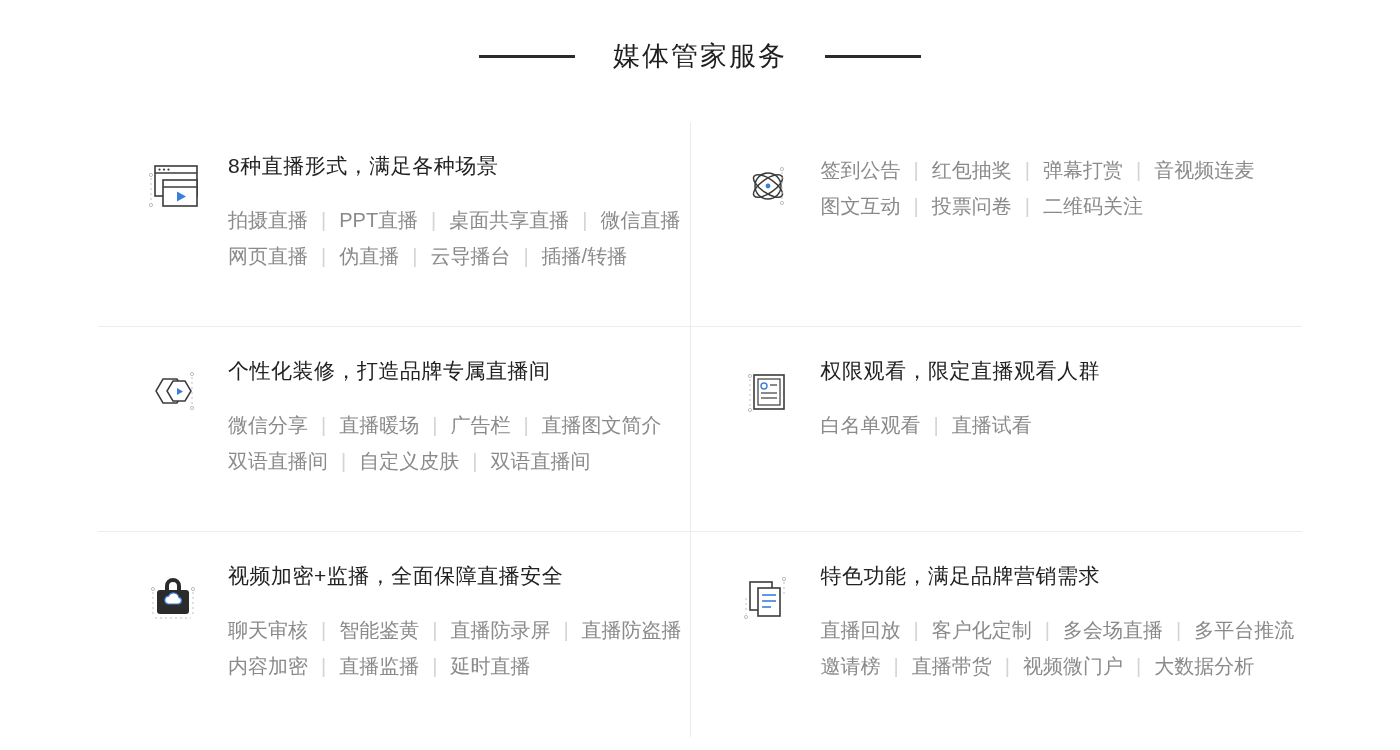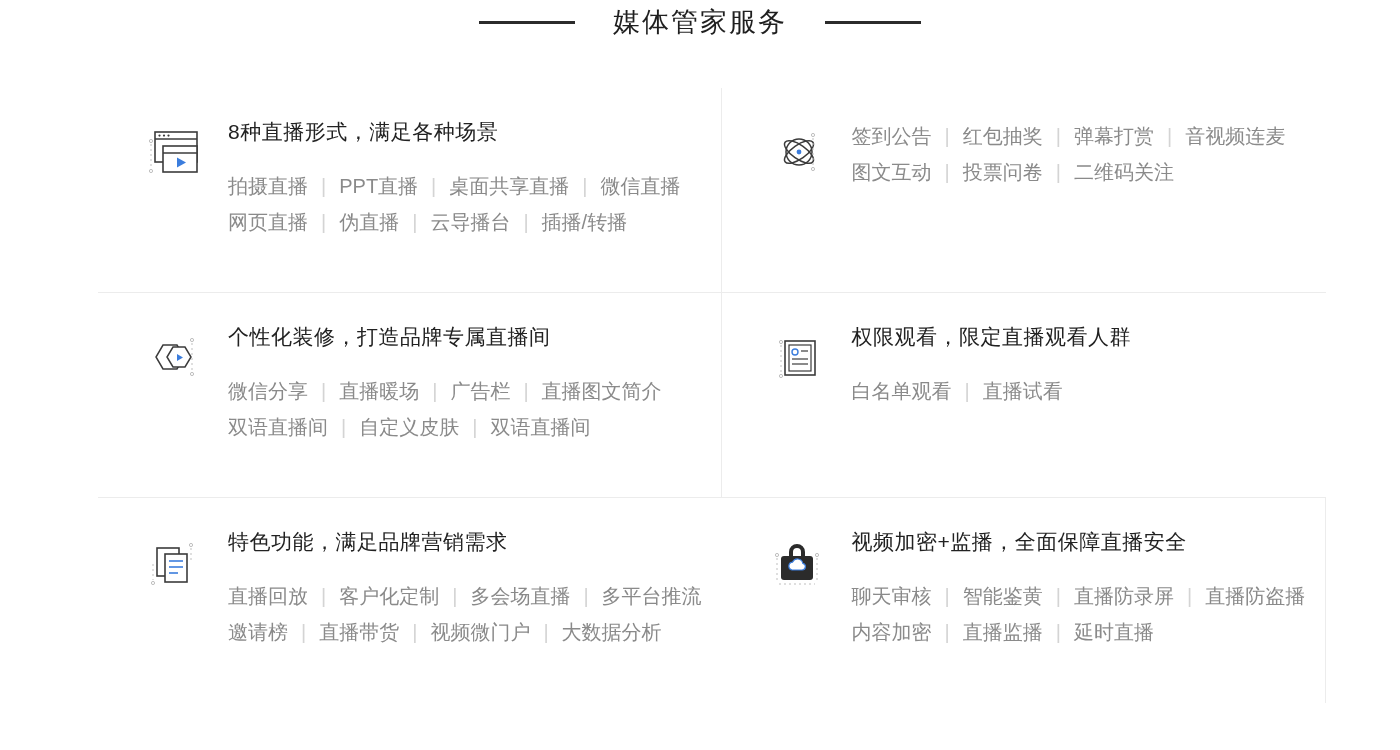--- a/index.html
+++ b/index.html
@@ -14,20 +14,21 @@
     color: #333;
     overflow: hidden;
   }
 
   
   .page-header {
     display: flex;
     align-items: center;
     justify-content: center;
     gap: 38px;
+    padding-top: 34px;
     height: 44px;
   }
   .rule {
     width: 96px;
     height: 3px;
     background: #2b2b2b;
   }
   .page-title {
     font-size: 27px;
     letter-spacing: 2px;
@@ -41,21 +42,21 @@
     margin: 44px 98px 0 98px;
     width: 1204px;
     display: grid;
     grid-template-columns: 1fr 1fr;
     grid-template-rows: 205px 205px 205px;
   }
   .cell {
     position: relative;
     display: flex;
     align-items: flex-start;
-    padding: 30px 20px 0 40px;
+    padding: 30px 8px 0 40px;
     box-sizing: border-box;
   }
   .cell.col-left  { border-right: 1px solid #ececec; }
   .cell.row-top,
   .cell.row-mid   { border-bottom: 1px solid #ececec; }
 
   .icon-wrap {
     width: 78px;
     flex: 0 0 78px;
     padding-top: 6px;
@@ -186,20 +187,44 @@
       </svg>
     </div>
     <div class="cell-body">
       <div class="cell-title">权限观看，限定直播观看人群</div>
       <div class="tag-row">
         <span class="tag">白名单观看</span><span class="sep">|</span><span class="tag">直播试看</span>
       </div>
     </div>
   </div>
 
+  <div class="cell col-left row-bot">
+    <div class="icon-wrap">
+      <svg class="ic" width="72" height="62" viewBox="0 0 72 62" fill="none">
+        <path d="M24 18 a8 8 0 0 1 16 0 v4 h-4 v-4 a4 4 0 0 0 -8 0 v4 h-4 z" fill="#2b2b2b"></path>
+        <rect x="16" y="22" width="32" height="24" rx="3" fill="#2b2b2b"></rect>
+        <path d="M27 36 a4 4 0 0 1 0.6 -7.9 a5.4 5.4 0 0 1 10.2 1.2 a3.4 3.4 0 0 1 -0.6 6.7 z" fill="#ffffff" stroke="#3b7ddd" stroke-width="1.2"></path>
+        <line x1="12" y1="24" x2="12" y2="46" stroke="#bfbfbf" stroke-width="1" stroke-dasharray="2 3"></line>
+        <line x1="52" y1="24" x2="52" y2="46" stroke="#bfbfbf" stroke-width="1" stroke-dasharray="2 3"></line>
+        <line x1="14" y1="50" x2="50" y2="50" stroke="#bfbfbf" stroke-width="1" stroke-dasharray="2 3"></line>
+        <circle cx="12" cy="21" r="1.6" stroke="#bfbfbf" stroke-width="1" fill="none"></circle>
+        <circle cx="52" cy="21" r="1.6" stroke="#bfbfbf" stroke-width="1" fill="none"></circle>
+      </svg>
+    </div>
+    <div class="cell-body">
+      <div class="cell-title">视频加密+监播，全面保障直播安全</div>
+      <div class="tag-row">
+        <span class="tag">聊天审核</span><span class="sep">|</span><span class="tag">智能鉴黄</span><span class="sep">|</span><span class="tag">直播防录屏</span><span class="sep">|</span><span class="tag">直播防盗播</span>
+      </div>
+      <div class="tag-row">
+        <span class="tag">内容加密</span><span class="sep">|</span><span class="tag">直播监播</span><span class="sep">|</span><span class="tag">延时直播</span>
+      </div>
+    </div>
+  </div>
+
   <div class="cell row-bot">
     <div class="icon-wrap">
       <svg class="ic" width="72" height="62" viewBox="0 0 72 62" fill="none">
         <rect x="16" y="14" width="22" height="28" stroke="#3b3b3b" stroke-width="1.6" fill="#fff"></rect>
         <rect x="24" y="20" width="22" height="28" stroke="#3b3b3b" stroke-width="1.6" fill="#fff"></rect>
         <line x1="28" y1="27" x2="42" y2="27" stroke="#3b7ddd" stroke-width="1.6"></line>
         <line x1="28" y1="33" x2="42" y2="33" stroke="#3b7ddd" stroke-width="1.6"></line>
         <line x1="28" y1="39" x2="37" y2="39" stroke="#3b7ddd" stroke-width="1.6"></line>
         <line x1="50" y1="14" x2="50" y2="28" stroke="#bfbfbf" stroke-width="1" stroke-dasharray="2 3"></line>
         <circle cx="50" cy="11" r="1.6" stroke="#bfbfbf" stroke-width="1" fill="none"></circle>
@@ -211,37 +236,13 @@
       <div class="cell-title">特色功能，满足品牌营销需求</div>
       <div class="tag-row">
         <span class="tag">直播回放</span><span class="sep">|</span><span class="tag">客户化定制</span><span class="sep">|</span><span class="tag">多会场直播</span><span class="sep">|</span><span class="tag">多平台推流</span>
       </div>
       <div class="tag-row">
         <span class="tag">邀请榜</span><span class="sep">|</span><span class="tag">直播带货</span><span class="sep">|</span><span class="tag">视频微门户</span><span class="sep">|</span><span class="tag">大数据分析</span>
       </div>
     </div>
   </div>
 
-  <div class="cell col-left row-bot">
-    <div class="icon-wrap">
-      <svg class="ic" width="72" height="62" viewBox="0 0 72 62" fill="none">
-        <path d="M24 18 a8 8 0 0 1 16 0 v4 h-4 v-4 a4 4 0 0 0 -8 0 v4 h-4 z" fill="#2b2b2b"></path>
-        <rect x="16" y="22" width="32" height="24" rx="3" fill="#2b2b2b"></rect>
-        <path d="M27 36 a4 4 0 0 1 0.6 -7.9 a5.4 5.4 0 0 1 10.2 1.2 a3.4 3.4 0 0 1 -0.6 6.7 z" fill="#ffffff" stroke="#3b7ddd" stroke-width="1.2"></path>
-        <line x1="12" y1="24" x2="12" y2="46" stroke="#bfbfbf" stroke-width="1" stroke-dasharray="2 3"></line>
-        <line x1="52" y1="24" x2="52" y2="46" stroke="#bfbfbf" stroke-width="1" stroke-dasharray="2 3"></line>
-        <line x1="14" y1="50" x2="50" y2="50" stroke="#bfbfbf" stroke-width="1" stroke-dasharray="2 3"></line>
-        <circle cx="12" cy="21" r="1.6" stroke="#bfbfbf" stroke-width="1" fill="none"></circle>
-        <circle cx="52" cy="21" r="1.6" stroke="#bfbfbf" stroke-width="1" fill="none"></circle>
-      </svg>
-    </div>
-    <div class="cell-body">
-      <div class="cell-title">视频加密+监播，全面保障直播安全</div>
-      <div class="tag-row">
-        <span class="tag">聊天审核</span><span class="sep">|</span><span class="tag">智能鉴黄</span><span class="sep">|</span><span class="tag">直播防录屏</span><span class="sep">|</span><span class="tag">直播防盗播</span>
-      </div>
-      <div class="tag-row">
-        <span class="tag">内容加密</span><span class="sep">|</span><span class="tag">直播监播</span><span class="sep">|</span><span class="tag">延时直播</span>
-      </div>
-    </div>
-  </div>
-
 </div>
 
 </body></html>

